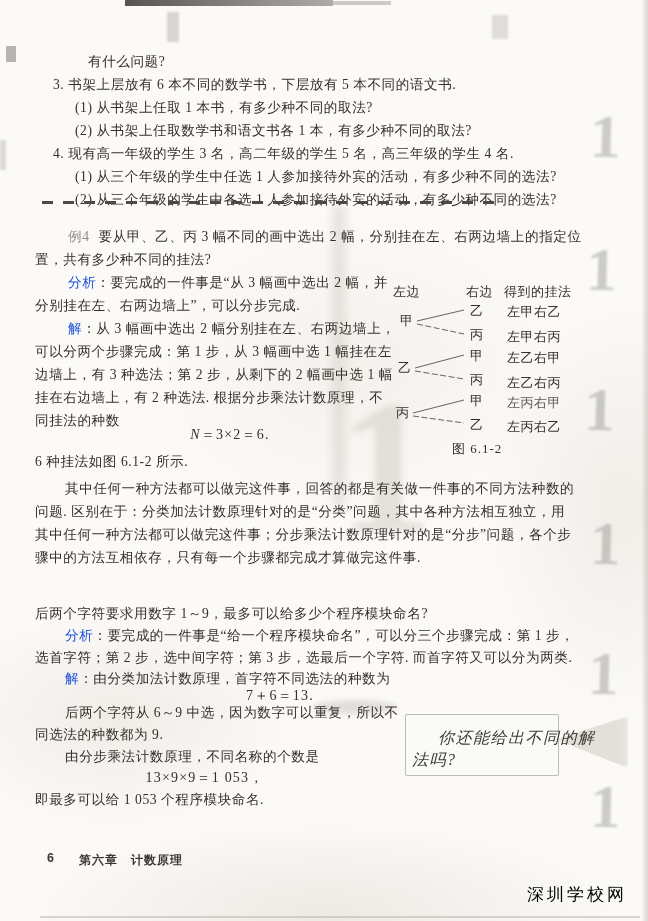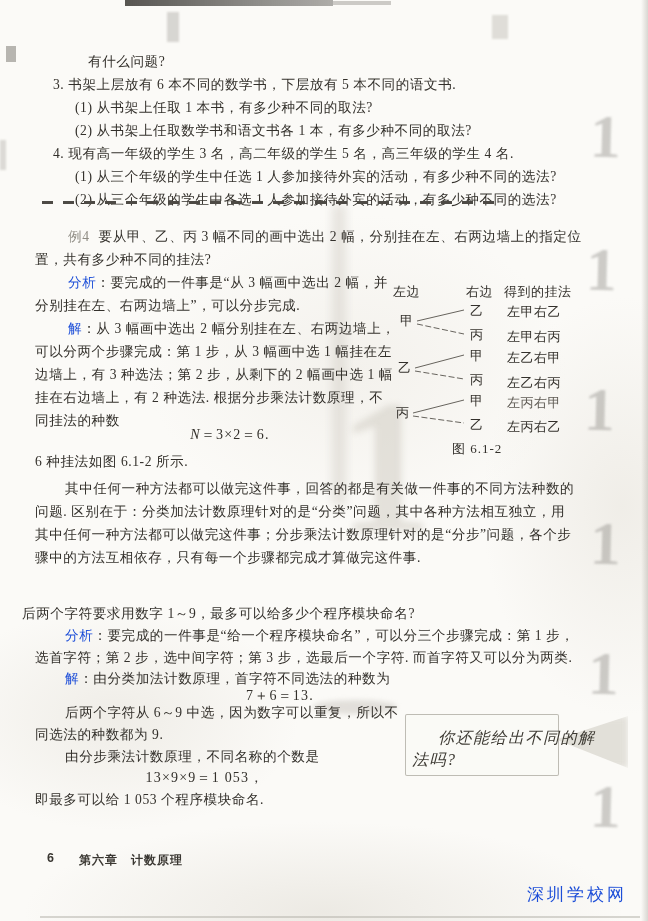--- a/index.html
+++ b/index.html
@@ -35,21 +35,21 @@
     border:1px solid rgba(150,146,137,.6);border-radius:2px;
     background:rgba(250,249,246,.4);
   }
   .note-line{position:absolute;white-space:nowrap;font-size:16px;font-style:italic;
     letter-spacing:1.5px;color:#3d3a33;}
   .footer-num{position:absolute;left:47px;top:851px;font-size:12.5px;font-weight:bold;
     font-family:"Liberation Sans","DejaVu Sans",sans-serif;color:#3a3732;}
   .footer-ch{position:absolute;left:79px;top:852px;font-size:12px;letter-spacing:1px;
     font-weight:bold;color:#3a3732;}
   .watermark{position:absolute;left:527px;top:883px;font-size:17px;letter-spacing:3px;
-    color:#1d4ed8;}
+    color:#000000;}
   
   .smudge{position:absolute;pointer-events:none;}
   .ghost-one{
     position:absolute;font-size:62px;font-weight:bold;
     color:rgba(130,127,120,.38);filter:blur(1.1px);transform:rotate(1.5deg);
     pointer-events:none;line-height:1;
   }
   .ghost-big{
     position:absolute;left:338px;top:372px;font-size:190px;font-weight:bold;
     color:rgba(205,201,192,.5);filter:blur(3px);pointer-events:none;line-height:1;
@@ -146,21 +146,21 @@
   <div class="fig-t" style="left:470px;top:416px;">乙</div>
   <div class="fig-t" style="left:507px;top:418px;">左丙右乙</div>
 
   <div class="fig-t" style="left:452px;top:440px;letter-spacing:1px;">图 6.1-2</div>
 
   <div class="ln" style="left:65px;top:482px;">其中任何一种方法都可以做完这件事，回答的都是有关做一件事的不同方法种数的</div>
   <div class="ln" style="left:35px;top:505px;">问题. 区别在于：分类加法计数原理针对的是“分类”问题，其中各种方法相互独立，用</div>
   <div class="ln" style="left:35px;top:528px;">其中任何一种方法都可以做完这件事；分步乘法计数原理针对的是“分步”问题，各个步</div>
   <div class="ln" style="left:35px;top:551px;">骤中的方法互相依存，只有每一个步骤都完成才算做完这件事.</div>
 
-  <div class="ln" style="left:22px;top:607px;">后两个字符要求用数字 1～9，最多可以给多少个程序模块命名?</div>
+  <div class="ln" style="left:35px;top:607px;">后两个字符要求用数字 1～9，最多可以给多少个程序模块命名?</div>
 
   <div class="ln" style="left:65px;top:629px;">
     <span class="lbl2">分析</span><span>：要完成的一件事是“给一个程序模块命名”，可以分三个步骤完成：第 1 步，</span>
   </div>
   <div class="ln" style="left:35px;top:651px;">选首字符；第 2 步，选中间字符；第 3 步，选最后一个字符. 而首字符又可以分为两类.</div>
 
   <div class="ln" style="left:65px;top:672px;">
     <span class="lbl2">解</span><span>：由分类加法计数原理，首字符不同选法的种数为</span>
   </div>
   <div class="ln formula" style="left:80px;top:689px;width:400px;">7＋6＝13.</div>

